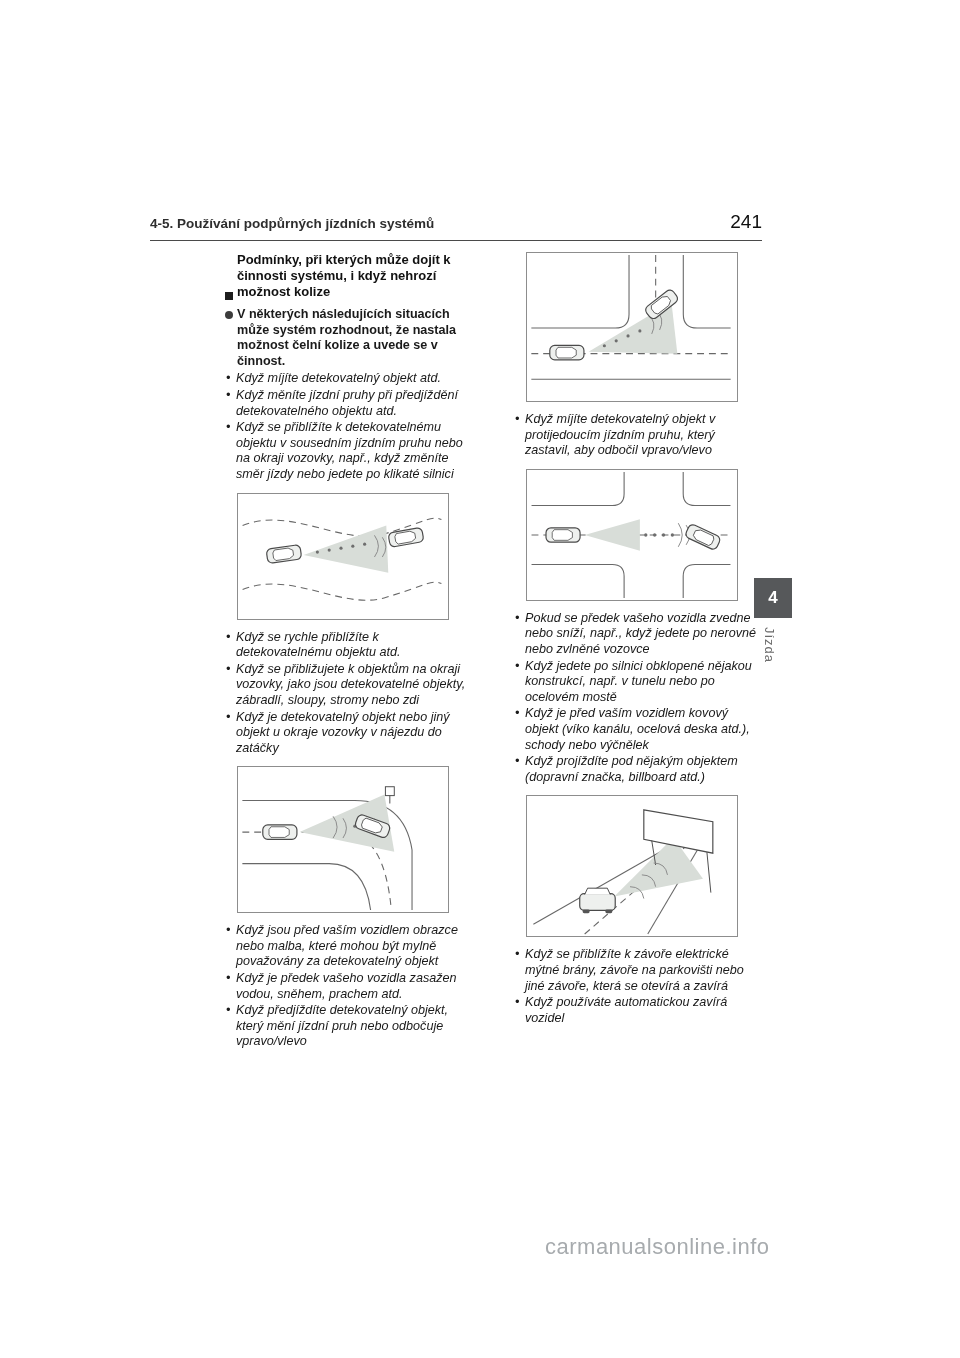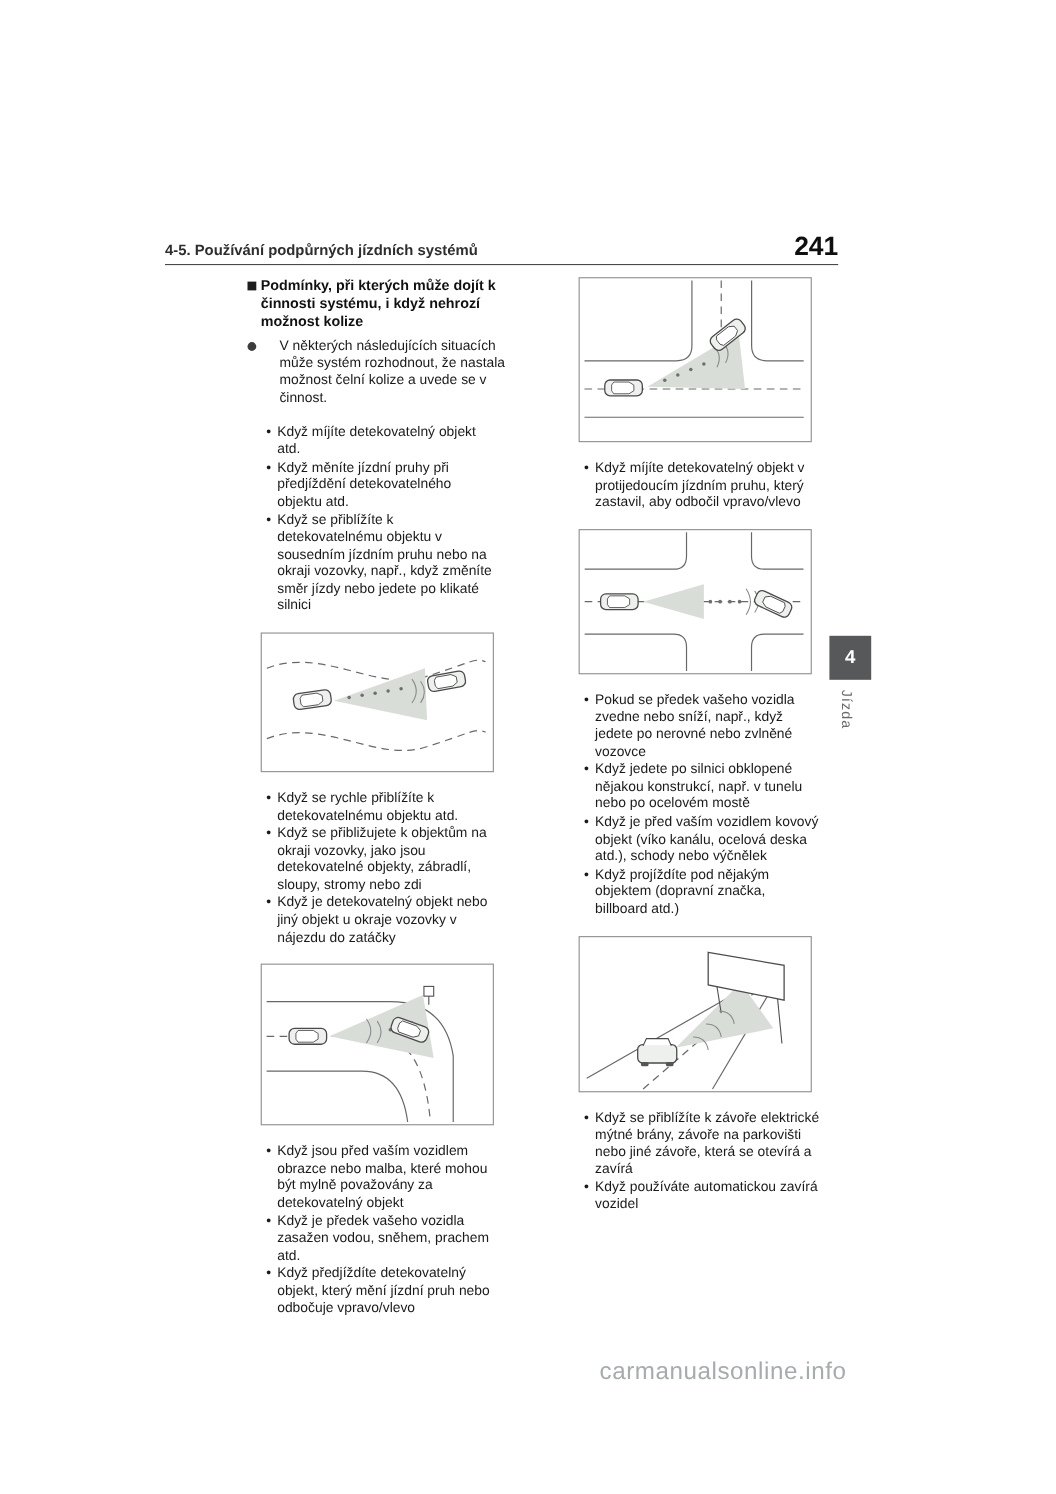--- a/index.html
+++ b/index.html
@@ -3,35 +3,35 @@
 <meta charset="utf-8">
 <style>
   html,body{margin:0;padding:0;background:#ffffff;}
   .page{
     position:relative;width:960px;height:1358px;background:#fff;overflow:hidden;
     font-family:"Liberation Sans","DejaVu Sans",sans-serif;color:#1a1a1a;
   }
   
   .header-row{position:absolute;top:211px;left:150px;width:612px;display:flex;justify-content:space-between;align-items:baseline;gap:12px;}
   .header-title{font-size:13.5px;font-weight:bold;color:#2e2e2e;}
-  .page-number{font-size:24px;font-weight:bold;color:#0f0f0f;}
+  .page-number{font-size:19px;font-weight:normal;color:#0f0f0f;}
   .header-rule{position:absolute;top:240px;left:150px;width:612px;height:1px;background:#4a4a4a;}
   
   .tab-square{position:absolute;left:754px;top:578px;width:38px;height:40px;background:#56585a;color:#fff;
     display:flex;align-items:center;justify-content:center;font-size:17px;font-weight:bold;}
   .tab-label{position:absolute;left:762px;top:627px;writing-mode:vertical-rl;font-size:13px;color:#6a6a6a;letter-spacing:1px;}
   
   .col{position:absolute;top:252px;font-size:12.6px;line-height:15.6px;}
   .col-left{left:225px;width:242px;}
   .col-right{left:514px;width:248px;}
-  h3.section{display:flex;gap:4px;font-size:13px;line-height:16px;font-weight:bold;margin:0 0 7px 0;color:#111;}
+  h3.section{display:flex;gap:4px;font-size:13px;line-height:16px;font-weight:bold;margin:0 0 7px 0;color:#111;align-items:flex-end;}
   .sq{flex:none;width:8px;height:8px;background:#1d1d1d;margin-top:3.5px;}
-  .lead{display:flex;gap:21px;margin:0 0 2px 0;}
+  .lead{display:flex;gap:4px;margin:0 0 2px 0;font-weight:bold;}
   .dot{flex:none;width:8px;height:8px;border-radius:50%;background:#3c3c3c;margin-top:3.5px;}
-  ul.bul{list-style:none;margin:16px;padding:0;}
+  ul.bul{list-style:none;margin:0;padding:0;font-style:italic;}
   ul.bul li{position:relative;padding-left:11px;margin:0 0 1px 0;}
   ul.bul li::before{content:"•";position:absolute;left:1px;top:0;}
   
   figure.diagram{margin:10px 0 10px 12px;width:210px;border:1px solid #8d8d8d;background:#fff;}
   figure.diagram svg{display:block;}
   .solid{fill:none;stroke:#686868;stroke-width:1.1;}
   .dash{fill:none;stroke:#686868;stroke-width:1.1;stroke-dasharray:7 5;}
   .cone{fill:#d8ddd8;}
   .wave{fill:none;stroke:#8a8a8a;stroke-width:1;}
   .dotc{fill:#6e6e6e;}

